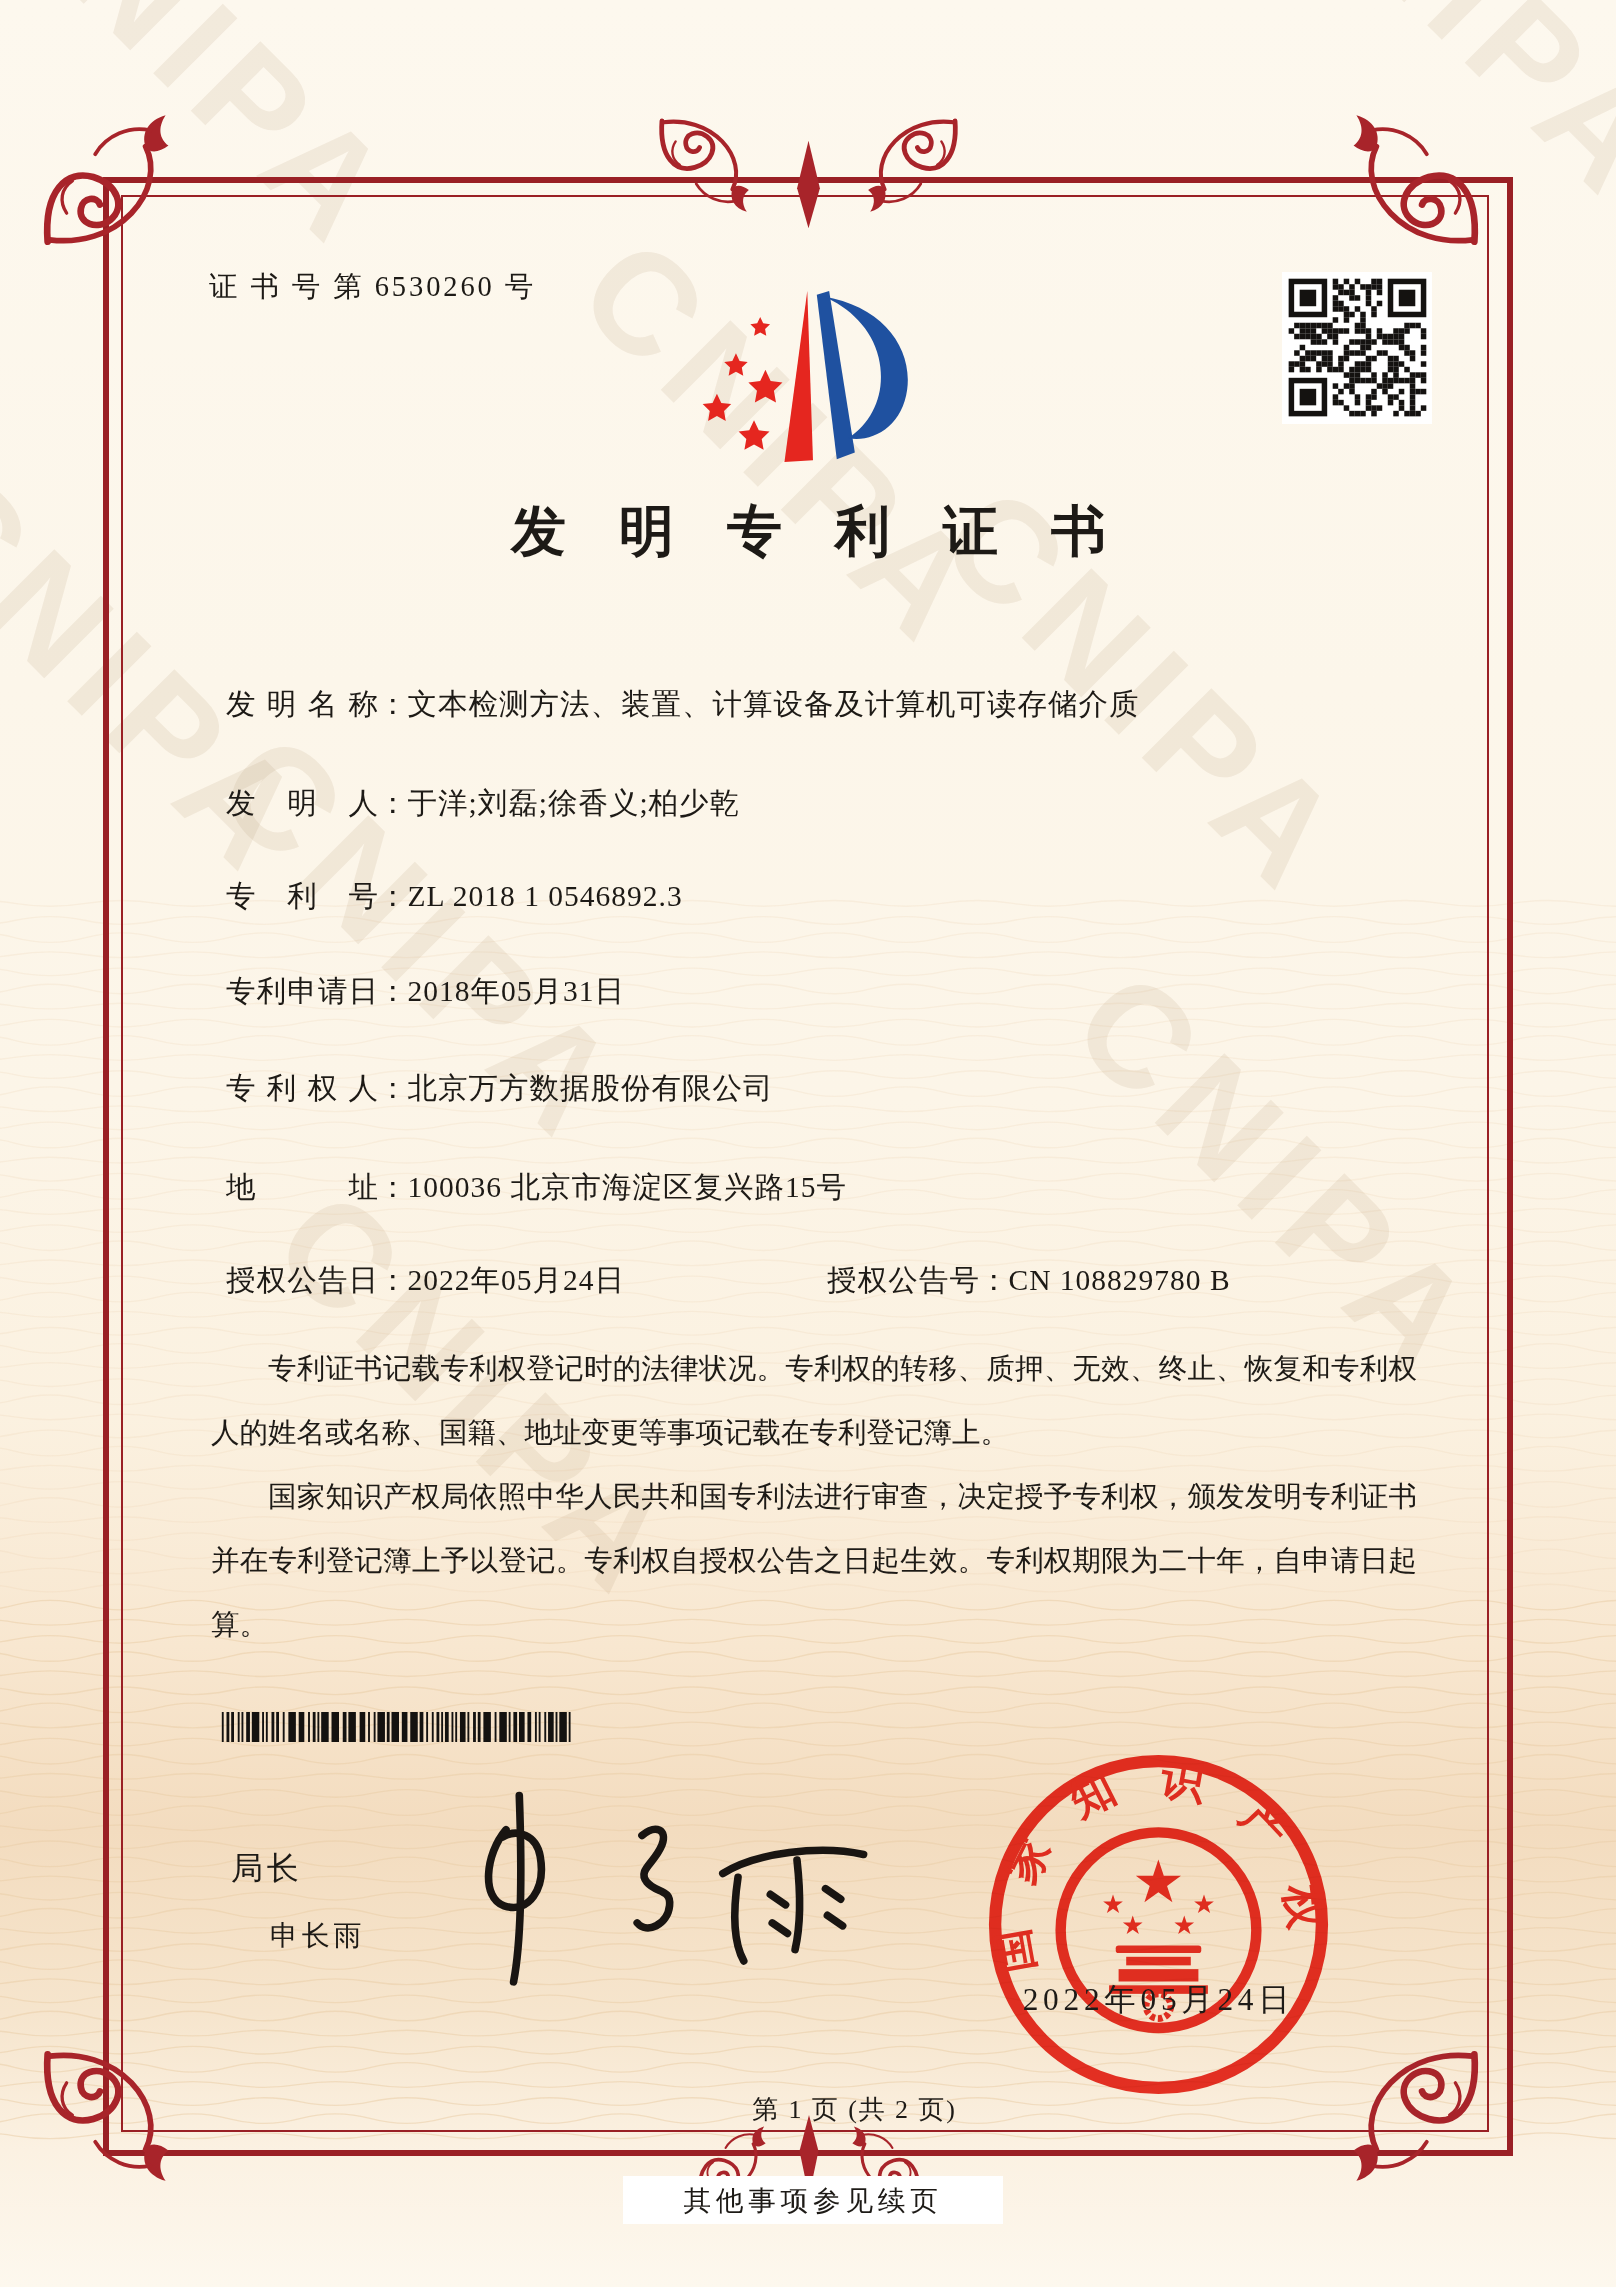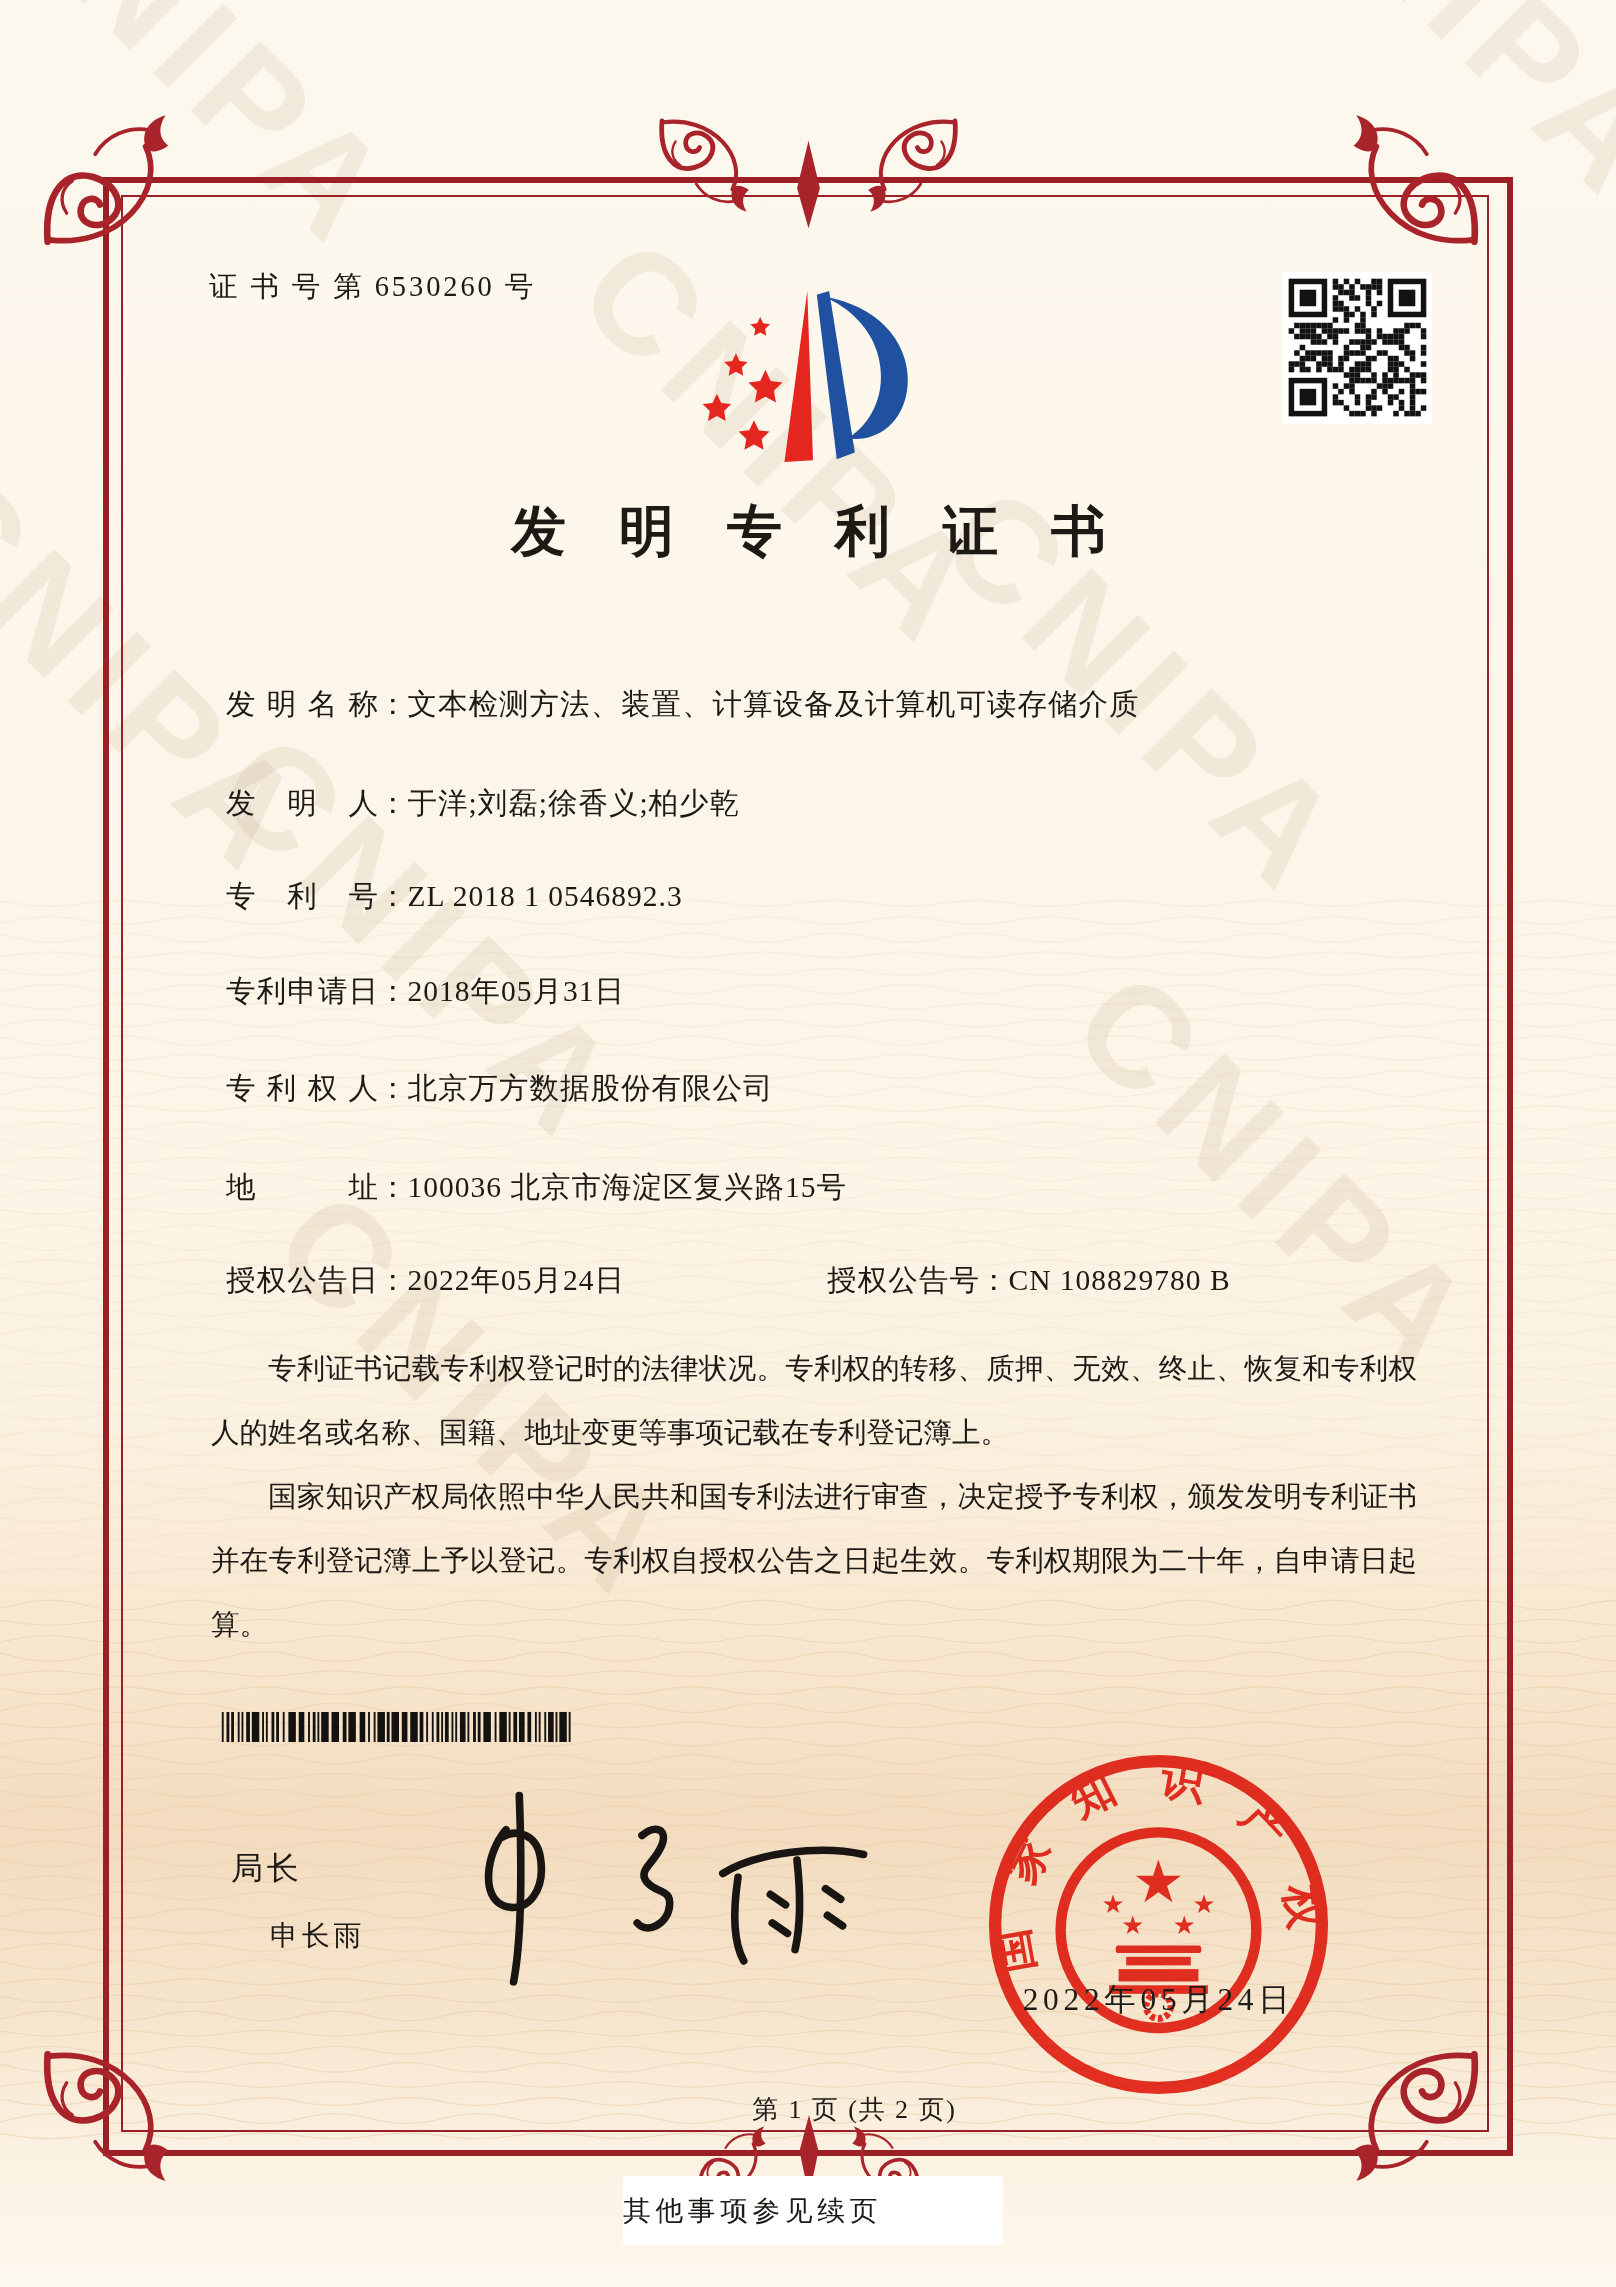--- a/index.html
+++ b/index.html
@@ -76,23 +76,23 @@
   .barcode{left:219px;top:1712px;z-index:4;}
   .signer-title{left:231px;top:1847px;font-size:32px;letter-spacing:3.8px;z-index:4;}
   .signer-name{left:231px;top:1917px;font-size:28px;letter-spacing:3.8px;z-index:4;margin-left:39px;}
   .sig-script{left:447px;top:1780px;z-index:5;}
   .seal{left:978px;top:1744px;z-index:6;opacity:0.95;mix-blend-mode:multiply;}
   .page-info{
     left:16px;top:2092px;width:100%;
     text-align:center;font-size:26px;letter-spacing:1.9px;z-index:4;padding-left:30px;
   }
   .note-box{
-    left:623px;top:2176px;width:380px;height:69px;
+    left:623px;top:2176px;width:380px;height:48px;
     background:#ffffff;z-index:4;
-    display:flex;align-items:center;justify-content:flex-start;
+    display:flex;align-items:center;justify-content:center;
   }
   .note-text{font-size:27.6px;letter-spacing:4.8px;}
   
   .waves{left:0;top:0;z-index:0;pointer-events:none;}
 </style>
 </head>
 <body>
 
 <div class="page">
 

